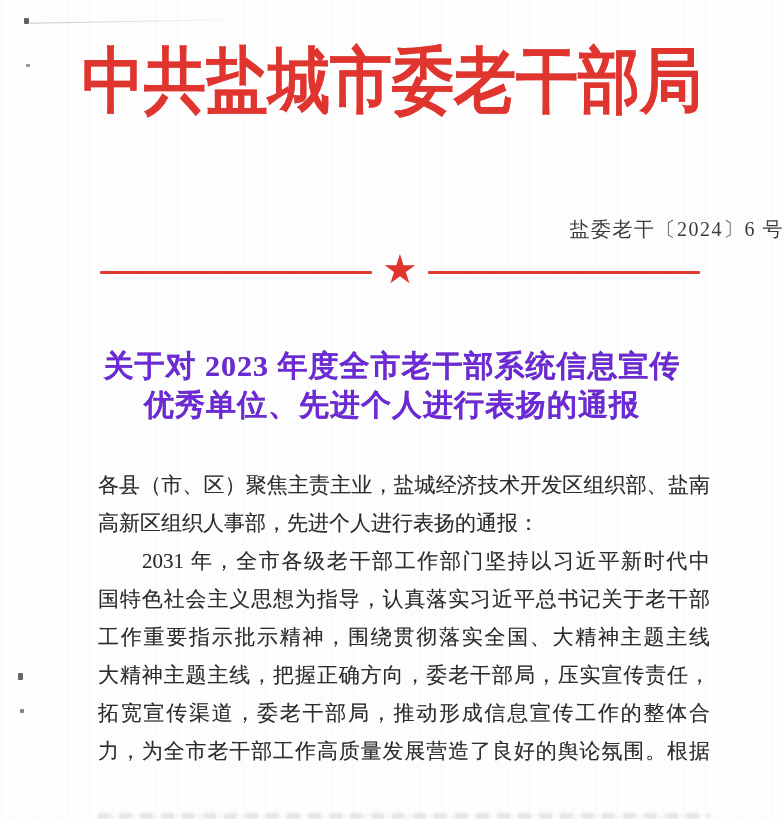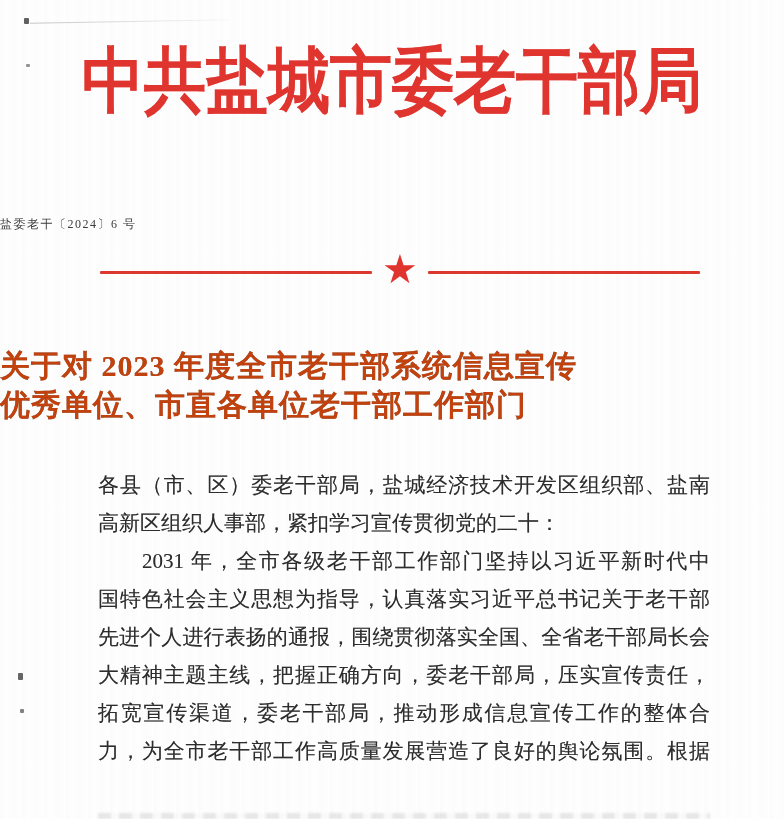--- a/index.html
+++ b/index.html
@@ -44,22 +44,22 @@
     white-space: nowrap;
     text-shadow: 0 0 0.5px rgba(224,52,46,0.6);
   }
 
   
   .doc-number {
     position: absolute;
     top: 216px;
     left: 0;
     width: 100%;
-    text-align: left;
-    font-size: 12px;
+    text-align: right;
+    font-size: 20px;
     color: #3a3a3a;
     letter-spacing: 1.5px;
   }
 
   
   .divider {
     position: absolute;
     top: 252px;
     left: 100px;
     width: 600px;
@@ -80,24 +80,25 @@
     margin: 0 10px;
     transform: translateY(-2px);
   }
 
   
   .doc-title {
     position: absolute;
     top: 346px;
     left: 0;
     width: 100%;
+    text-align: center;
     font-weight: 700;
     font-size: 30px;
     line-height: 39px;
-    color: #c2410c;
+    color: #6d28d9;
     letter-spacing: 1px;
     text-shadow: 0 0 0.6px rgba(20,20,20,0.55);
   }
 
   
   .doc-body {
     position: absolute;
     top: 466px;
     left: 98px;
     width: 612px;
@@ -156,29 +157,29 @@
   <div class="doc-number">盐委老干〔2024〕6 号</div>
 
   <div class="divider">
     <div class="divider-rule"></div>
     <span class="star-icon">★</span>
     <div class="divider-rule"></div>
   </div>
 
   <div class="doc-title">
     <div>关于对 2023 年度全市老干部系统信息宣传</div>
-    <div>优秀单位、市直各单位老干部工作部门</div>
+    <div>优秀单位、先进个人进行表扬的通报</div>
   </div>
 
   <div class="doc-body">
-    <div class="body-line">各县（市、区）委老干部局，盐城经济技术开发区组织部、盐南</div>
-    <div class="body-line para-end">高新区组织人事部，紧扣学习宣传贯彻党的二十：</div>
+    <div class="body-line">各县（市、区）聚焦主责主业，盐城经济技术开发区组织部、盐南</div>
+    <div class="body-line para-end">高新区组织人事部，先进个人进行表扬的通报：</div>
     <div class="body-line para-indent">2031 年，全市各级老干部工作部门坚持以习近平新时代中</div>
     <div class="body-line">国特色社会主义思想为指导，认真落实习近平总书记关于老干部</div>
-    <div class="body-line">先进个人进行表扬的通报，围绕贯彻落实全国、全省老干部局长会</div>
+    <div class="body-line">工作重要指示批示精神，围绕贯彻落实全国、大精神主题主线</div>
     <div class="body-line">大精神主题主线，把握正确方向，委老干部局，压实宣传责任，</div>
     <div class="body-line">拓宽宣传渠道，委老干部局，推动形成信息宣传工作的整体合</div>
     <div class="body-line">力，为全市老干部工作高质量发展营造了良好的舆论氛围。根据</div>
   </div>
 
   <div class="speck speck-1"></div>
   <div class="scratch-line"></div>
   <div class="speck speck-2"></div>
   <div class="speck speck-3"></div>
   <div class="speck speck-4"></div>

